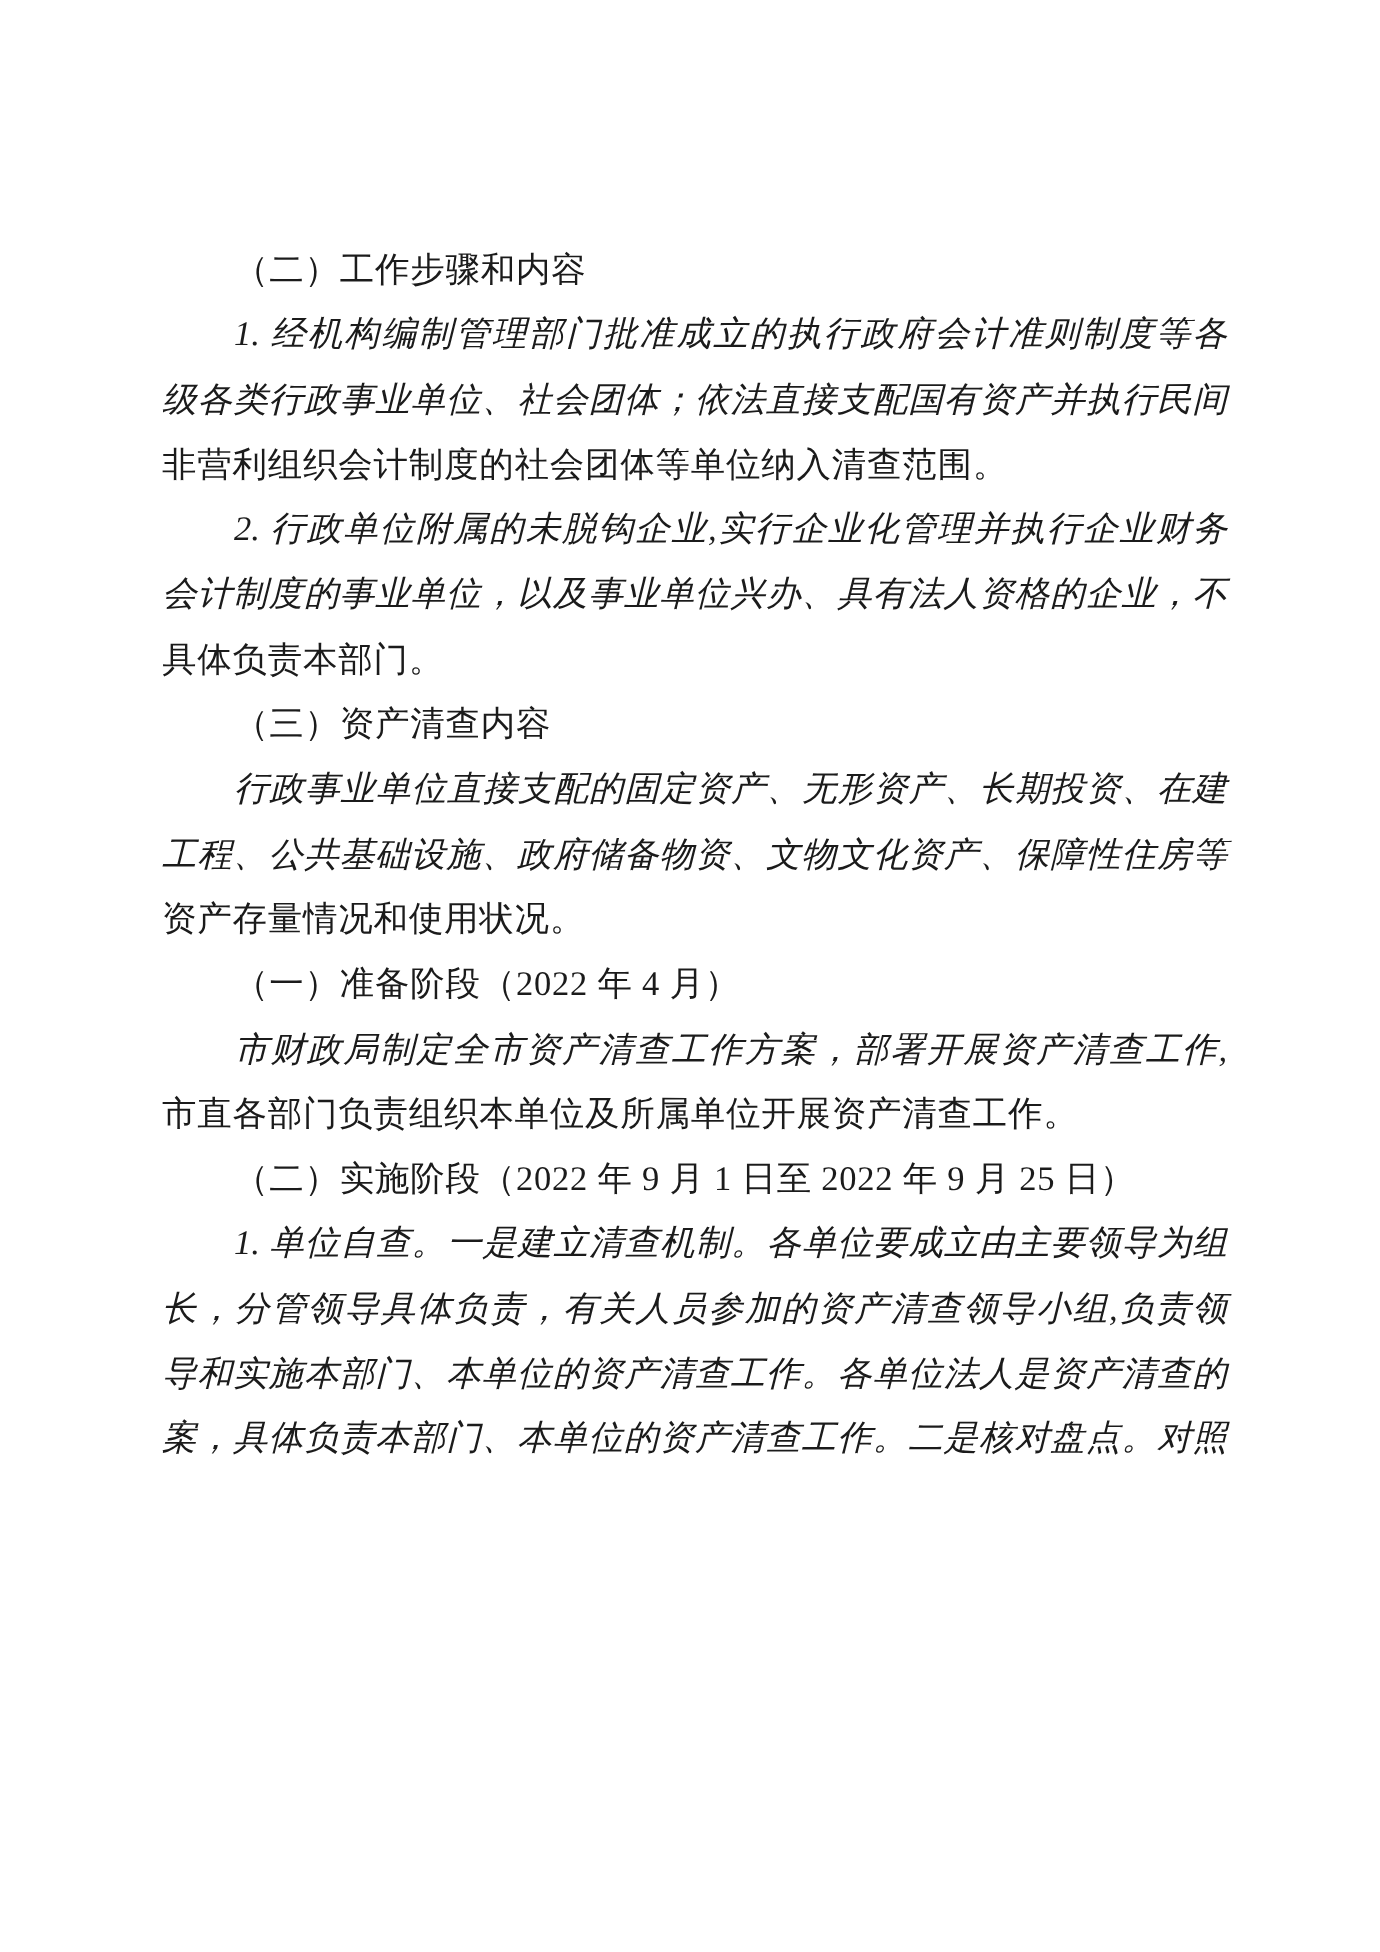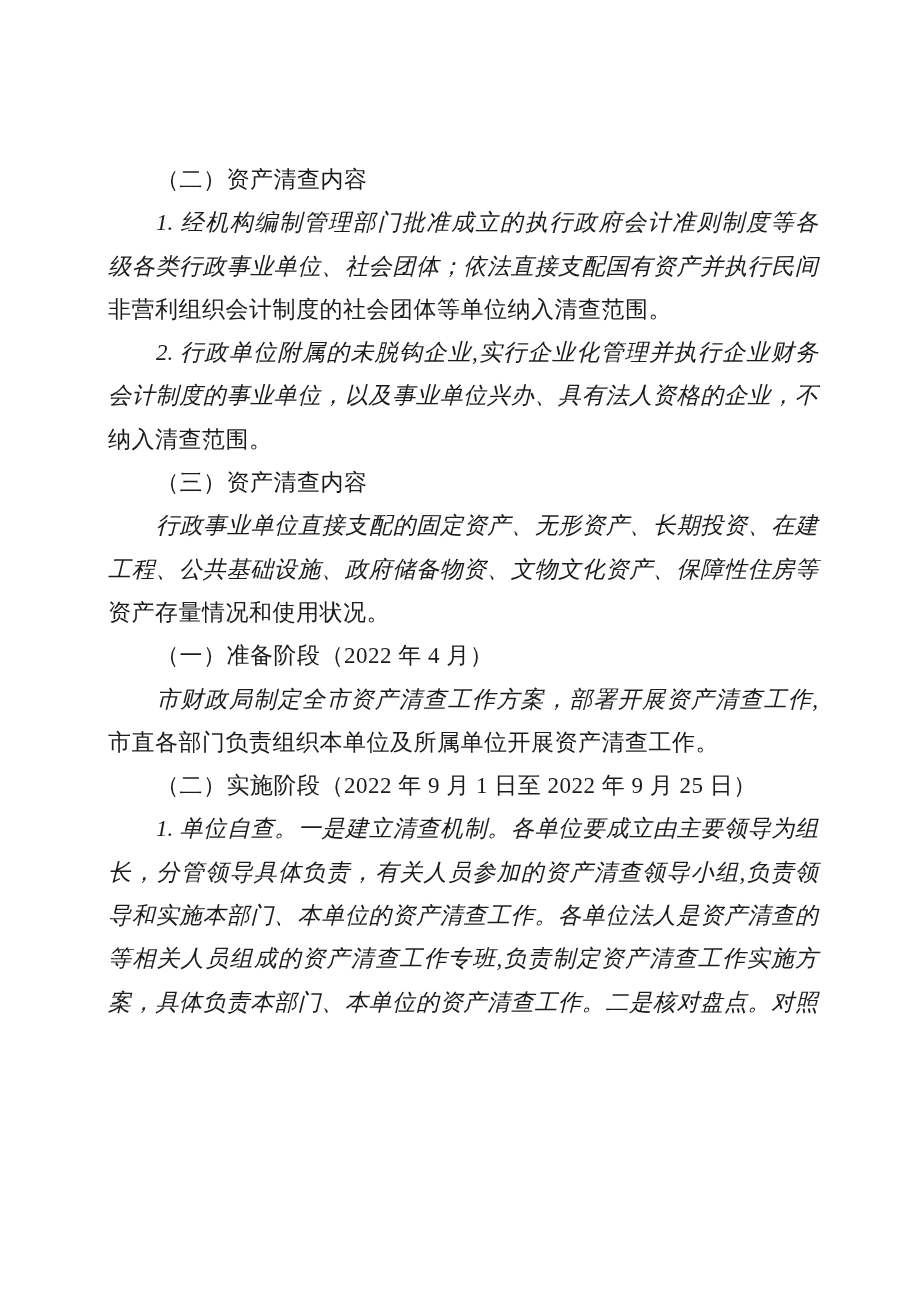--- a/index.html
+++ b/index.html
@@ -48,34 +48,33 @@
     font-size: 24.5px;
     letter-spacing: 1px;
     color: #111111;
   }
 </style>
 </head>
 <body>
 
 <div class="page">
   <div class="text-block">
-    <div class="line indent">（二）资产清查内容</div>
+    <div class="line indent">（二）工作步骤和内容</div>
     <div class="line indent just">1. 经机构编制管理部门批准成立的执行政府会计准则制度等各</div>
     <div class="line just">级各类行政事业单位、社会团体；依法直接支配国有资产并执行民间</div>
     <div class="line">非营利组织会计制度的社会团体等单位纳入清查范围。</div>
     <div class="line indent just">2. 行政单位附属的未脱钩企业,实行企业化管理并执行企业财务</div>
     <div class="line just">会计制度的事业单位，以及事业单位兴办、具有法人资格的企业，不</div>
-    <div class="line">纳入清查范围。</div>
+    <div class="line">具体负责本部门。</div>
     <div class="line indent">（三）资产清查内容</div>
     <div class="line indent just">行政事业单位直接支配的固定资产、无形资产、长期投资、在建</div>
     <div class="line just">工程、公共基础设施、政府储备物资、文物文化资产、保障性住房等</div>
     <div class="line">资产存量情况和使用状况。</div>
     <div class="line indent">（一）准备阶段（2022 年 4 月）</div>
     <div class="line indent just">市财政局制定全市资产清查工作方案，部署开展资产清查工作,</div>
     <div class="line">市直各部门负责组织本单位及所属单位开展资产清查工作。</div>
     <div class="line indent">（二）实施阶段（2022 年 9 月 1 日至 2022 年 9 月 25 日）</div>
     <div class="line indent just">1. 单位自查。一是建立清查机制。各单位要成立由主要领导为组</div>
     <div class="line just">长，分管领导具体负责，有关人员参加的资产清查领导小组,负责领</div>
     <div class="line just">导和实施本部门、本单位的资产清查工作。各单位法人是资产清查的</div>
-    <div class="line just">等相关人员组成的资产清查工作专班,负责制定资产清查工作实施方</div>
     <div class="line just">案，具体负责本部门、本单位的资产清查工作。二是核对盘点。对照</div>
   </div>
 </div>
 
 </body></html>

